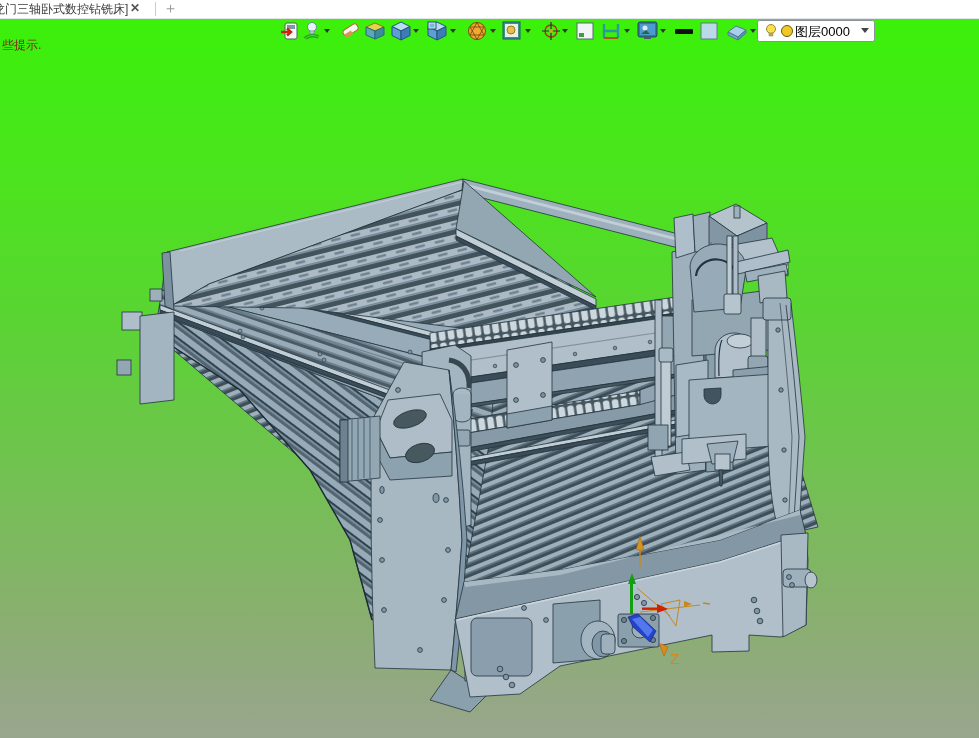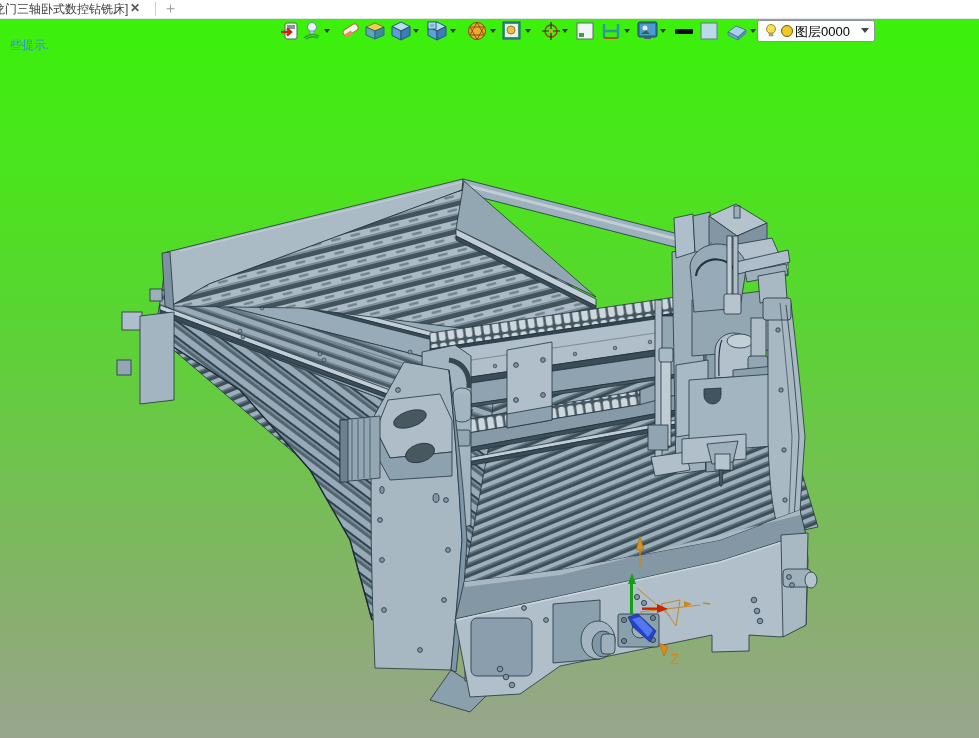--- a/index.html
+++ b/index.html
@@ -6,21 +6,21 @@
 font-family:"Liberation Sans",sans-serif;}
 #tabbar{position:absolute;left:0;top:0;width:979px;height:18px;background:#ffffff;
 border-bottom:1px solid #e3e6e8;}
 #tabtitle{position:absolute;left:-7px;top:1px;font-size:12px;color:#404040;white-space:nowrap;}
 #tabx{position:absolute;left:130px;top:1px;font-size:12px;color:#555;font-weight:bold;}
 #tabsep{position:absolute;left:155px;top:2px;width:1px;height:14px;background:#cccccc;}
 #tabplus{position:absolute;left:163px;top:-1px;font-size:15px;color:#9a9a9a;}
 #viewport{position:absolute;left:0;top:18px;width:979px;height:720px;
 background:linear-gradient(to bottom,#3bf109 0%,#44ea17 12%,#4de21f 24%,#55d92c 36%,
 #60cf3b 48%,#6ec44c 60%,#7cb95e 72%,#8aae71 84%,#94a884 94%,#99a68e 100%);}
-#tip{position:absolute;left:10px;top:37px;font-size:12px;color:#3b82f6;}
+#tip{position:absolute;left:2px;top:37px;font-size:12px;color:#7f1d1d;}
 svg{position:absolute;left:0;top:0;}
 </style>
 </head>
 <body>
 <div id="viewport"></div>
 <div id="tabbar">
     <span id="tabtitle">龙门三轴卧式数控钻铣床] </span>
     <span id="tabx">✕</span>
 <span id="tabsep"></span>
     <span id="tabplus">＋</span>

